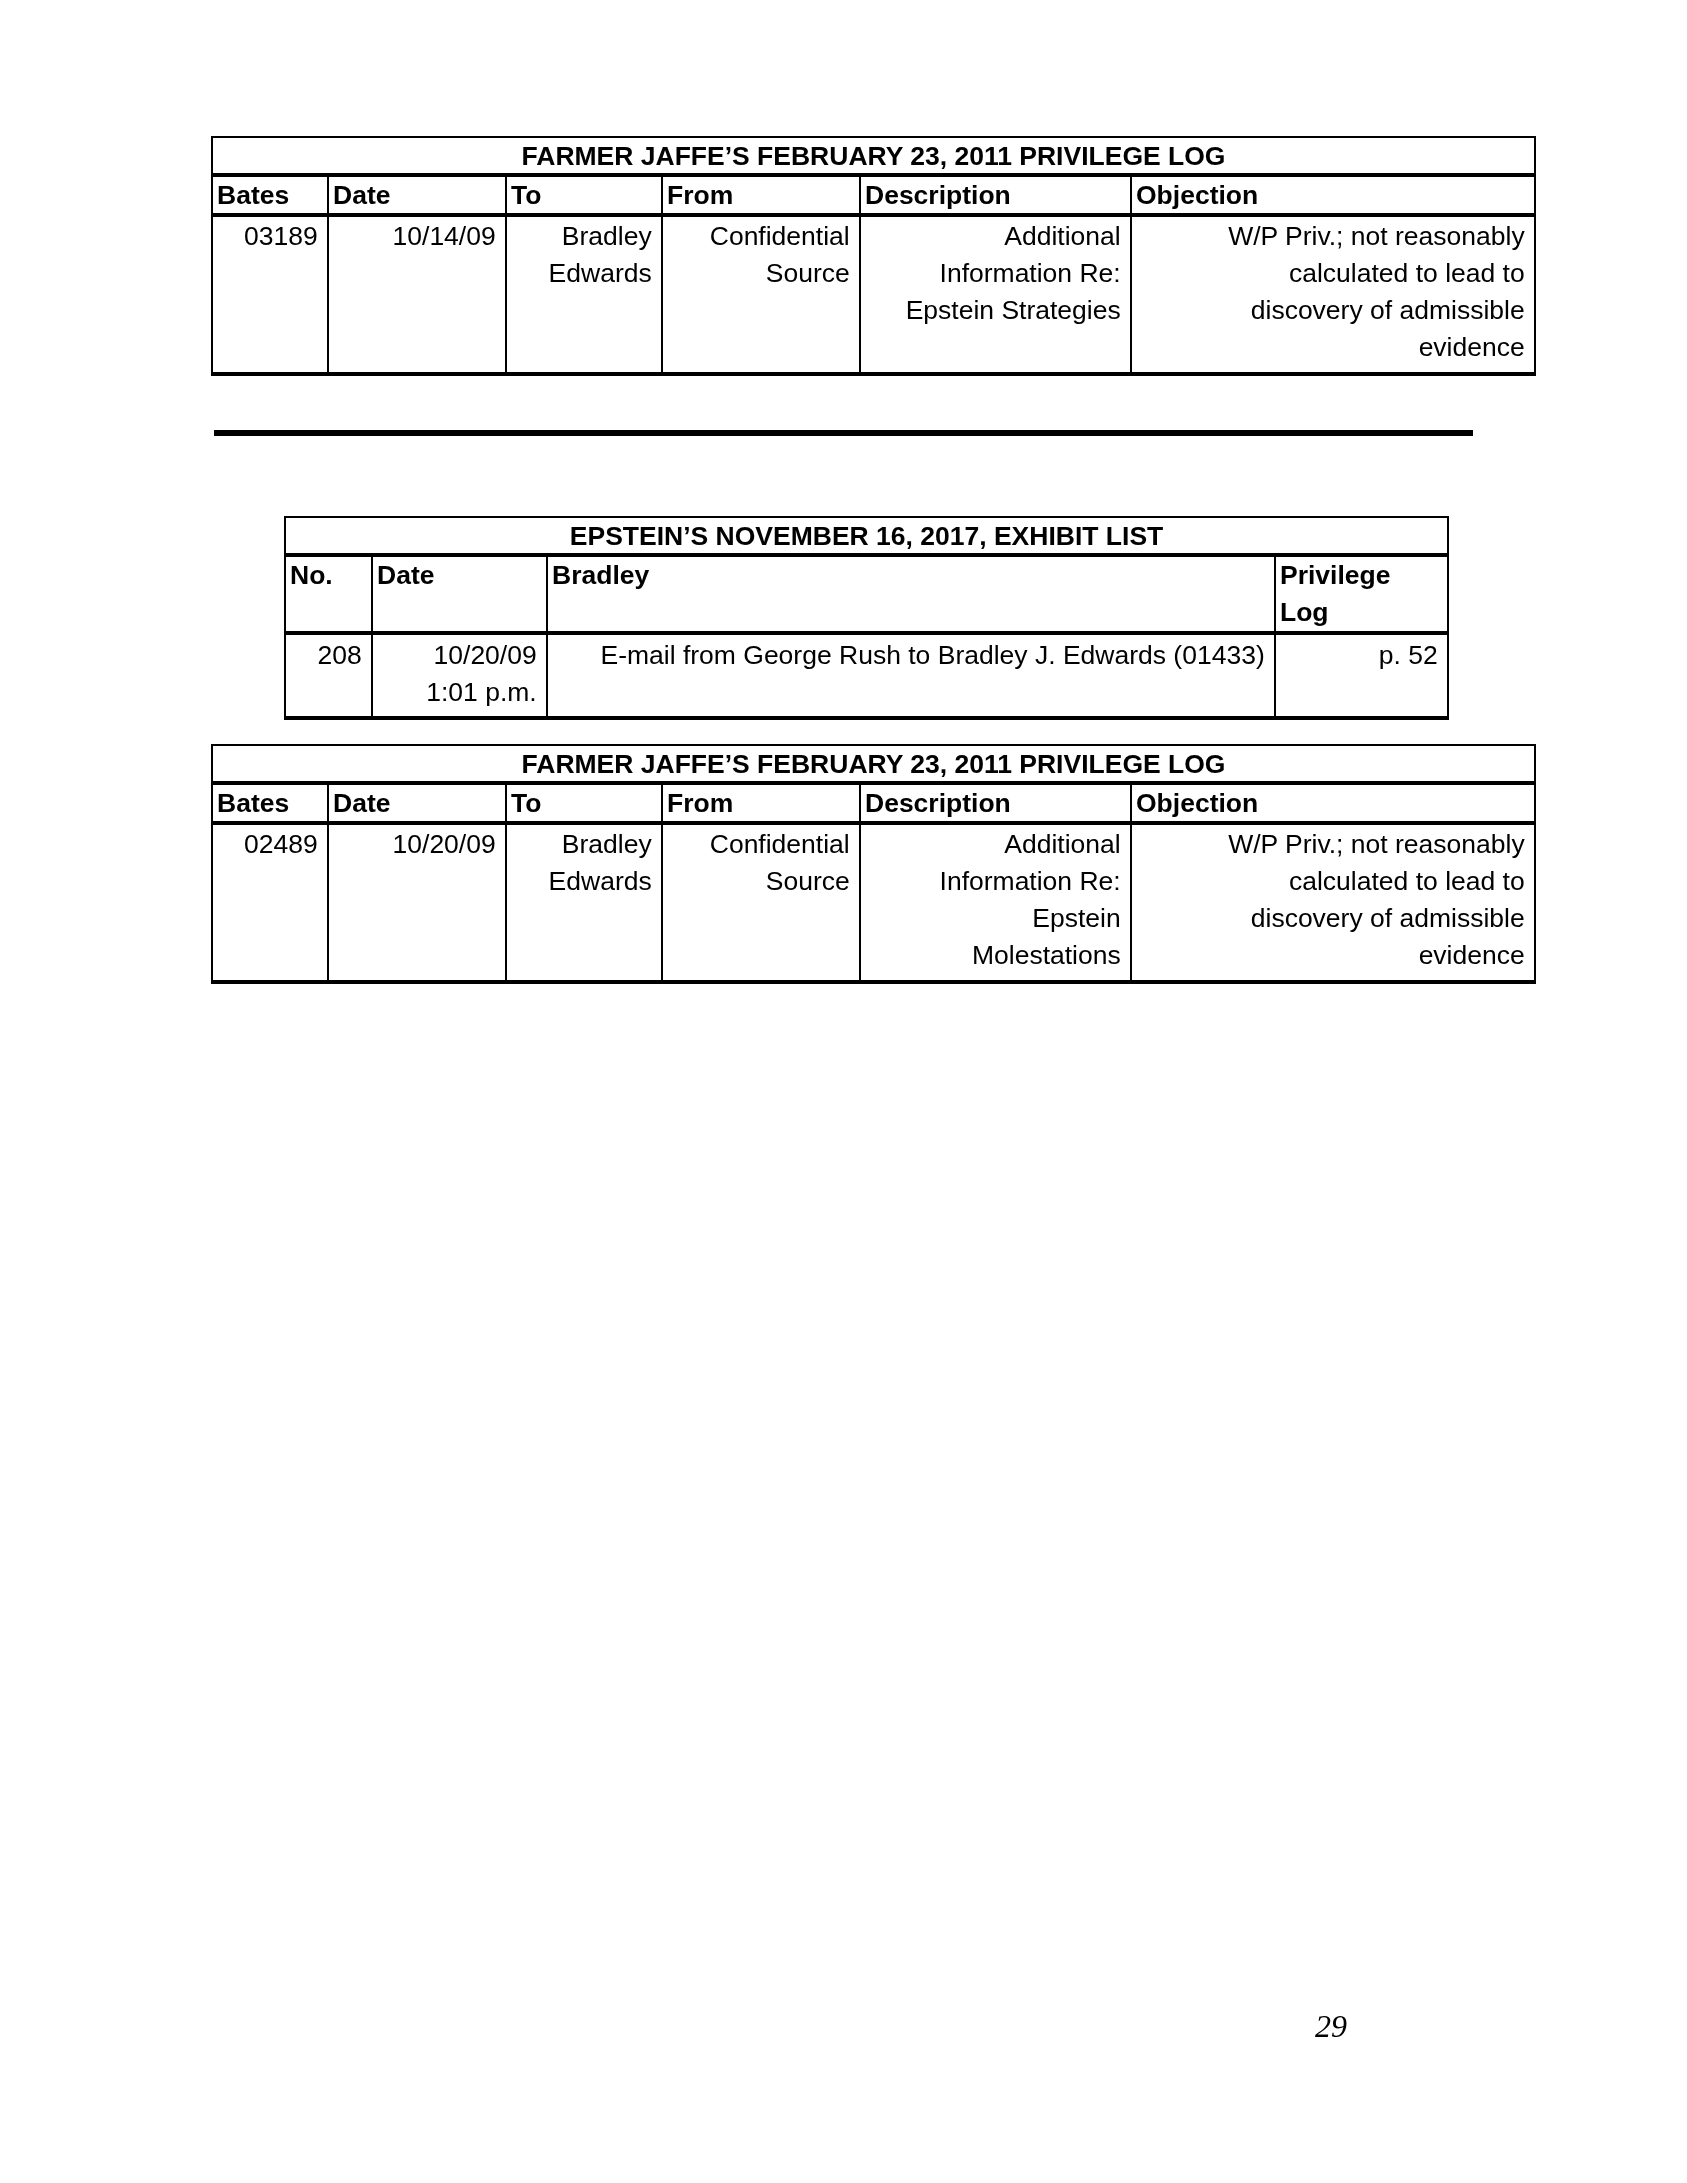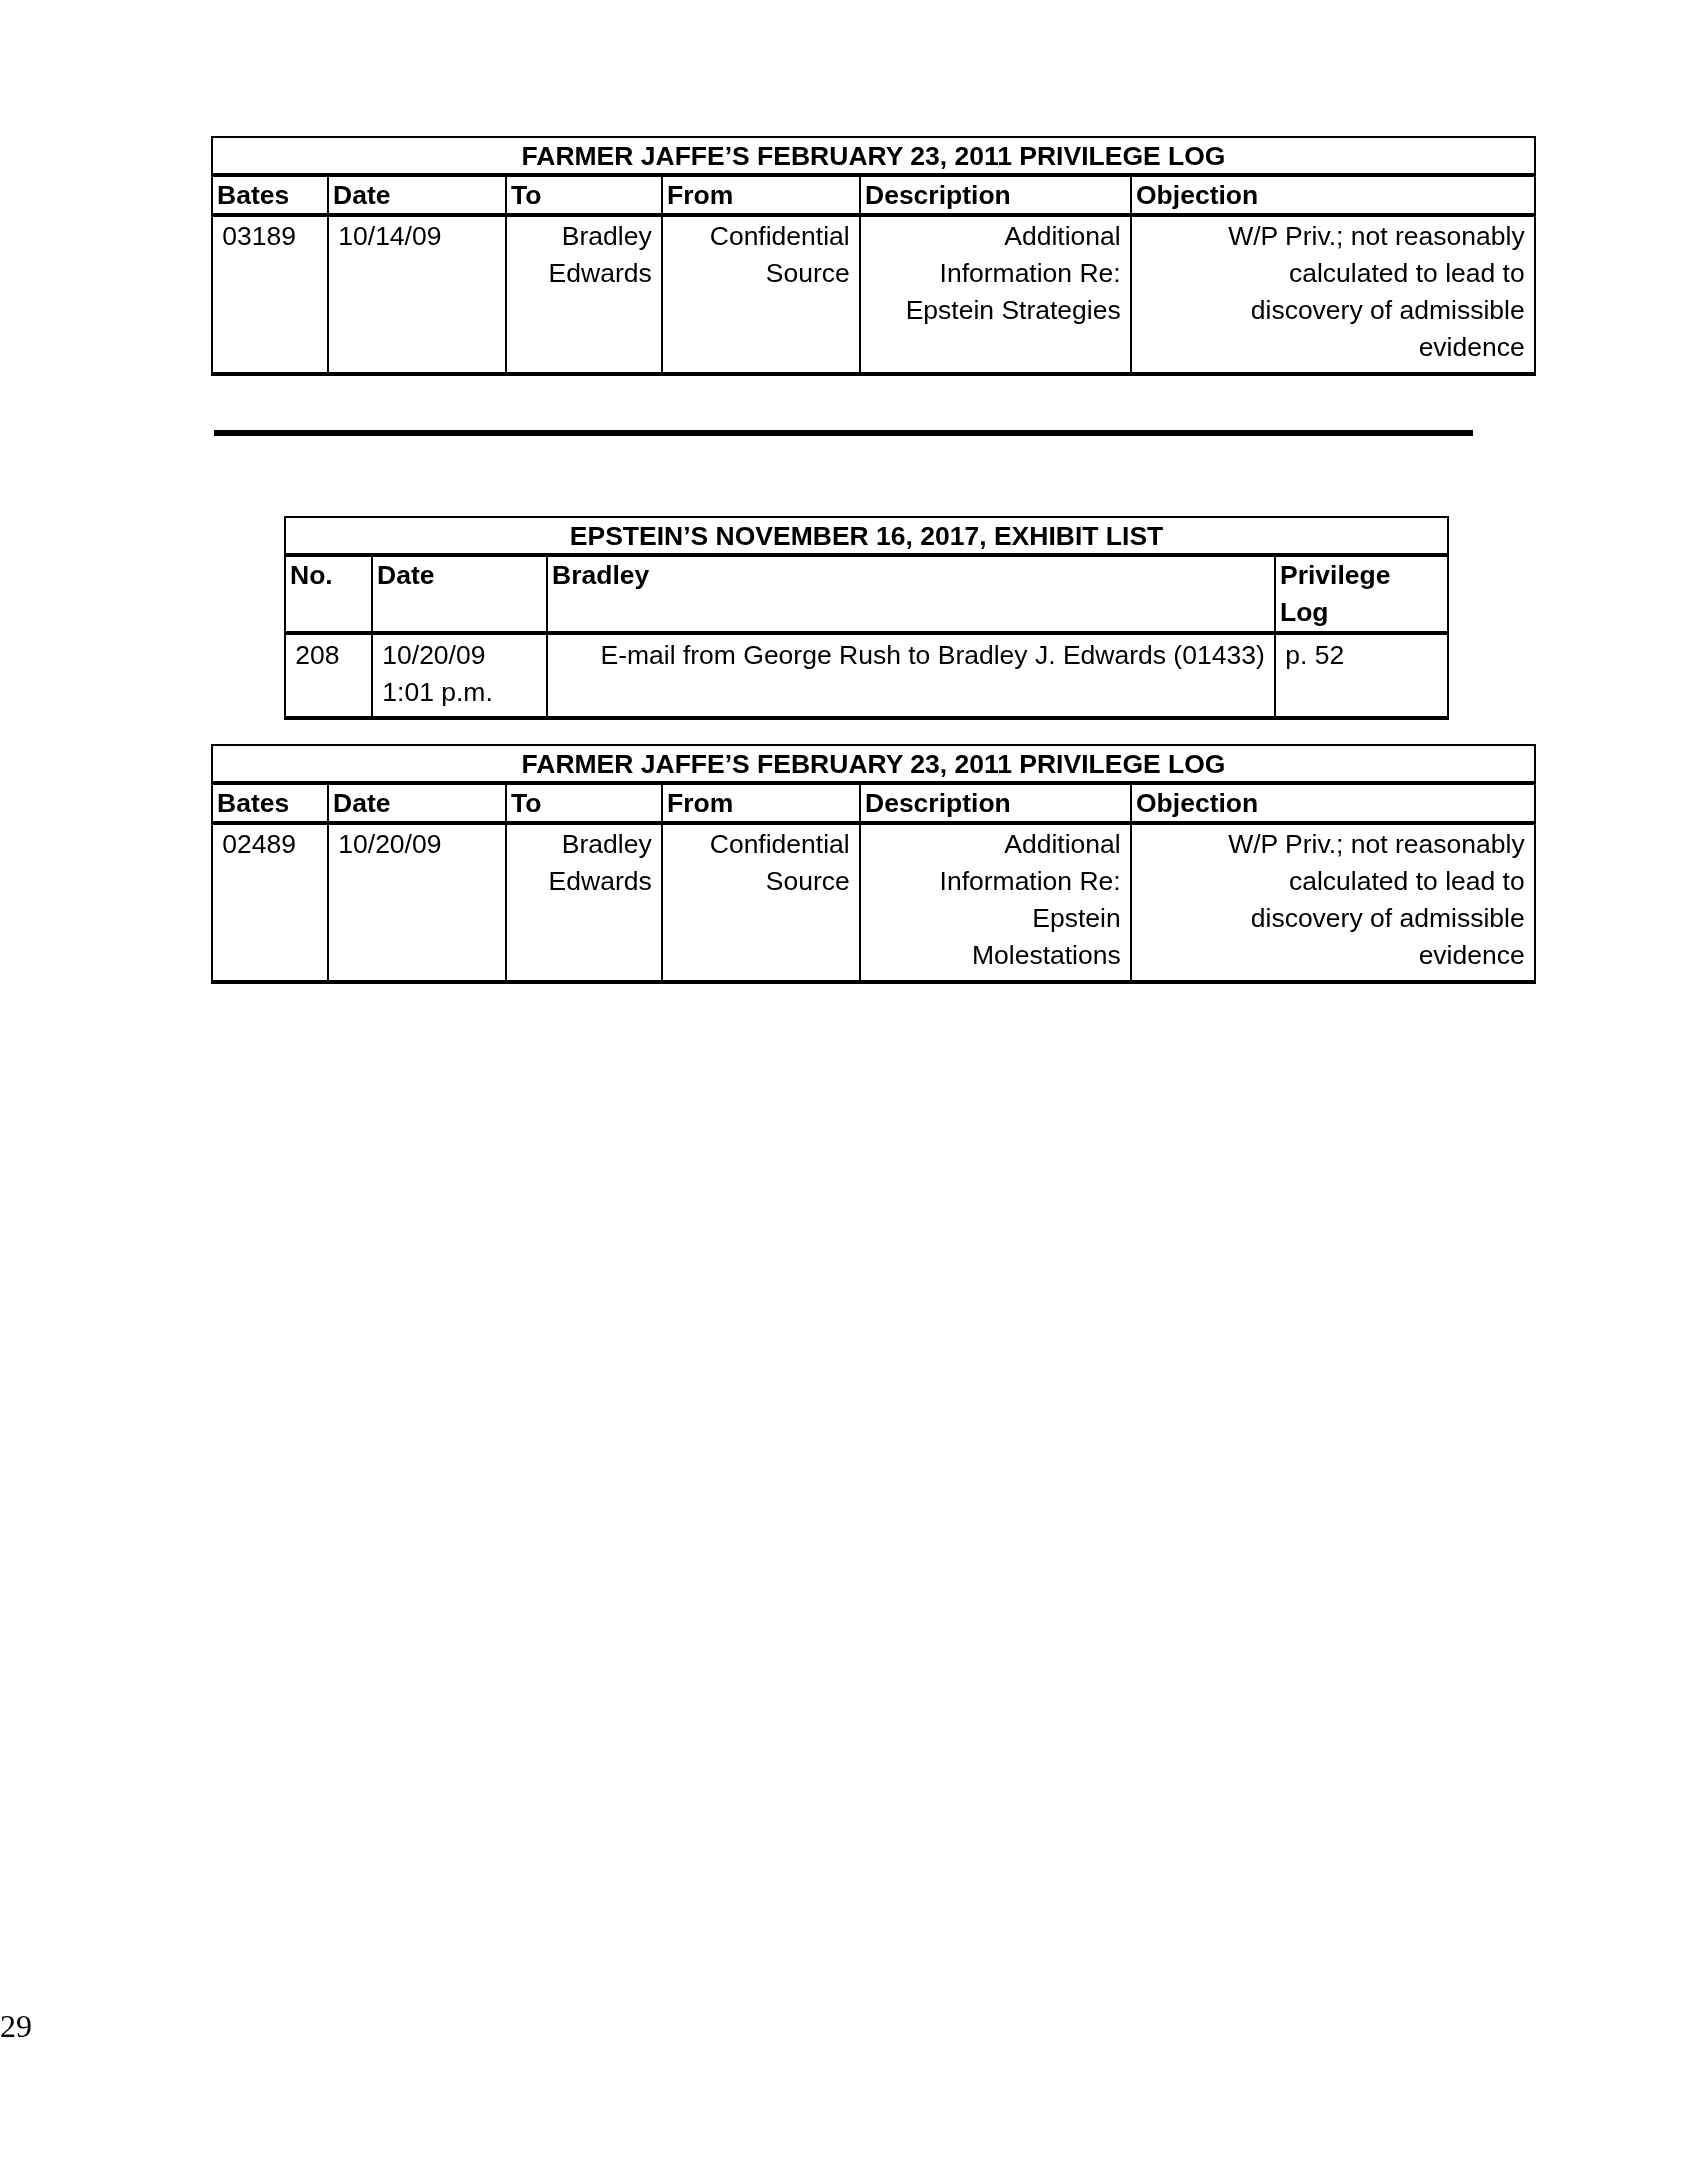--- a/index.html
+++ b/index.html
@@ -30,31 +30,31 @@
   .head-cell {
     font-size:26.5px; font-weight:bold; text-align:left;
     line-height:33px; padding:1.3px 4px; vertical-align:top;
     border-bottom-width:4.6px !important;
   }
   #t2 .head-cell { line-height:37px; padding:0 4px; }
   .data-row td {
     font-size:26.5px; line-height:37px; vertical-align:top;
     padding:1.3px 9.3px 5.3px 9.3px; border-bottom-width:4.6px !important;
   }
-  td.ctr { text-align:left; }
+  td.ctr { text-align:right; }
   td.lft { text-align:right; }
 
   .divider {
     position:absolute; left:214px; top:430px; width:1259px; height:6px;
     background:#000;
   }
   .page-number {
     position:absolute; left:0; top:2009px; width:1347px;
-    text-align:left; font-family:"Liberation Serif", serif;
-    font-size:32px; line-height:34px; color:#000;
+    text-align:right; font-family:"Liberation Serif", serif;
+    font-size:32px; line-height:34px; color:#000;font-style:italic;
   }
 </style>
 </head>
 <body>
 
 <div class="page">
 
   <table id="t1" class="doc-table">
     <colgroup>
       <col class="w-bates">

